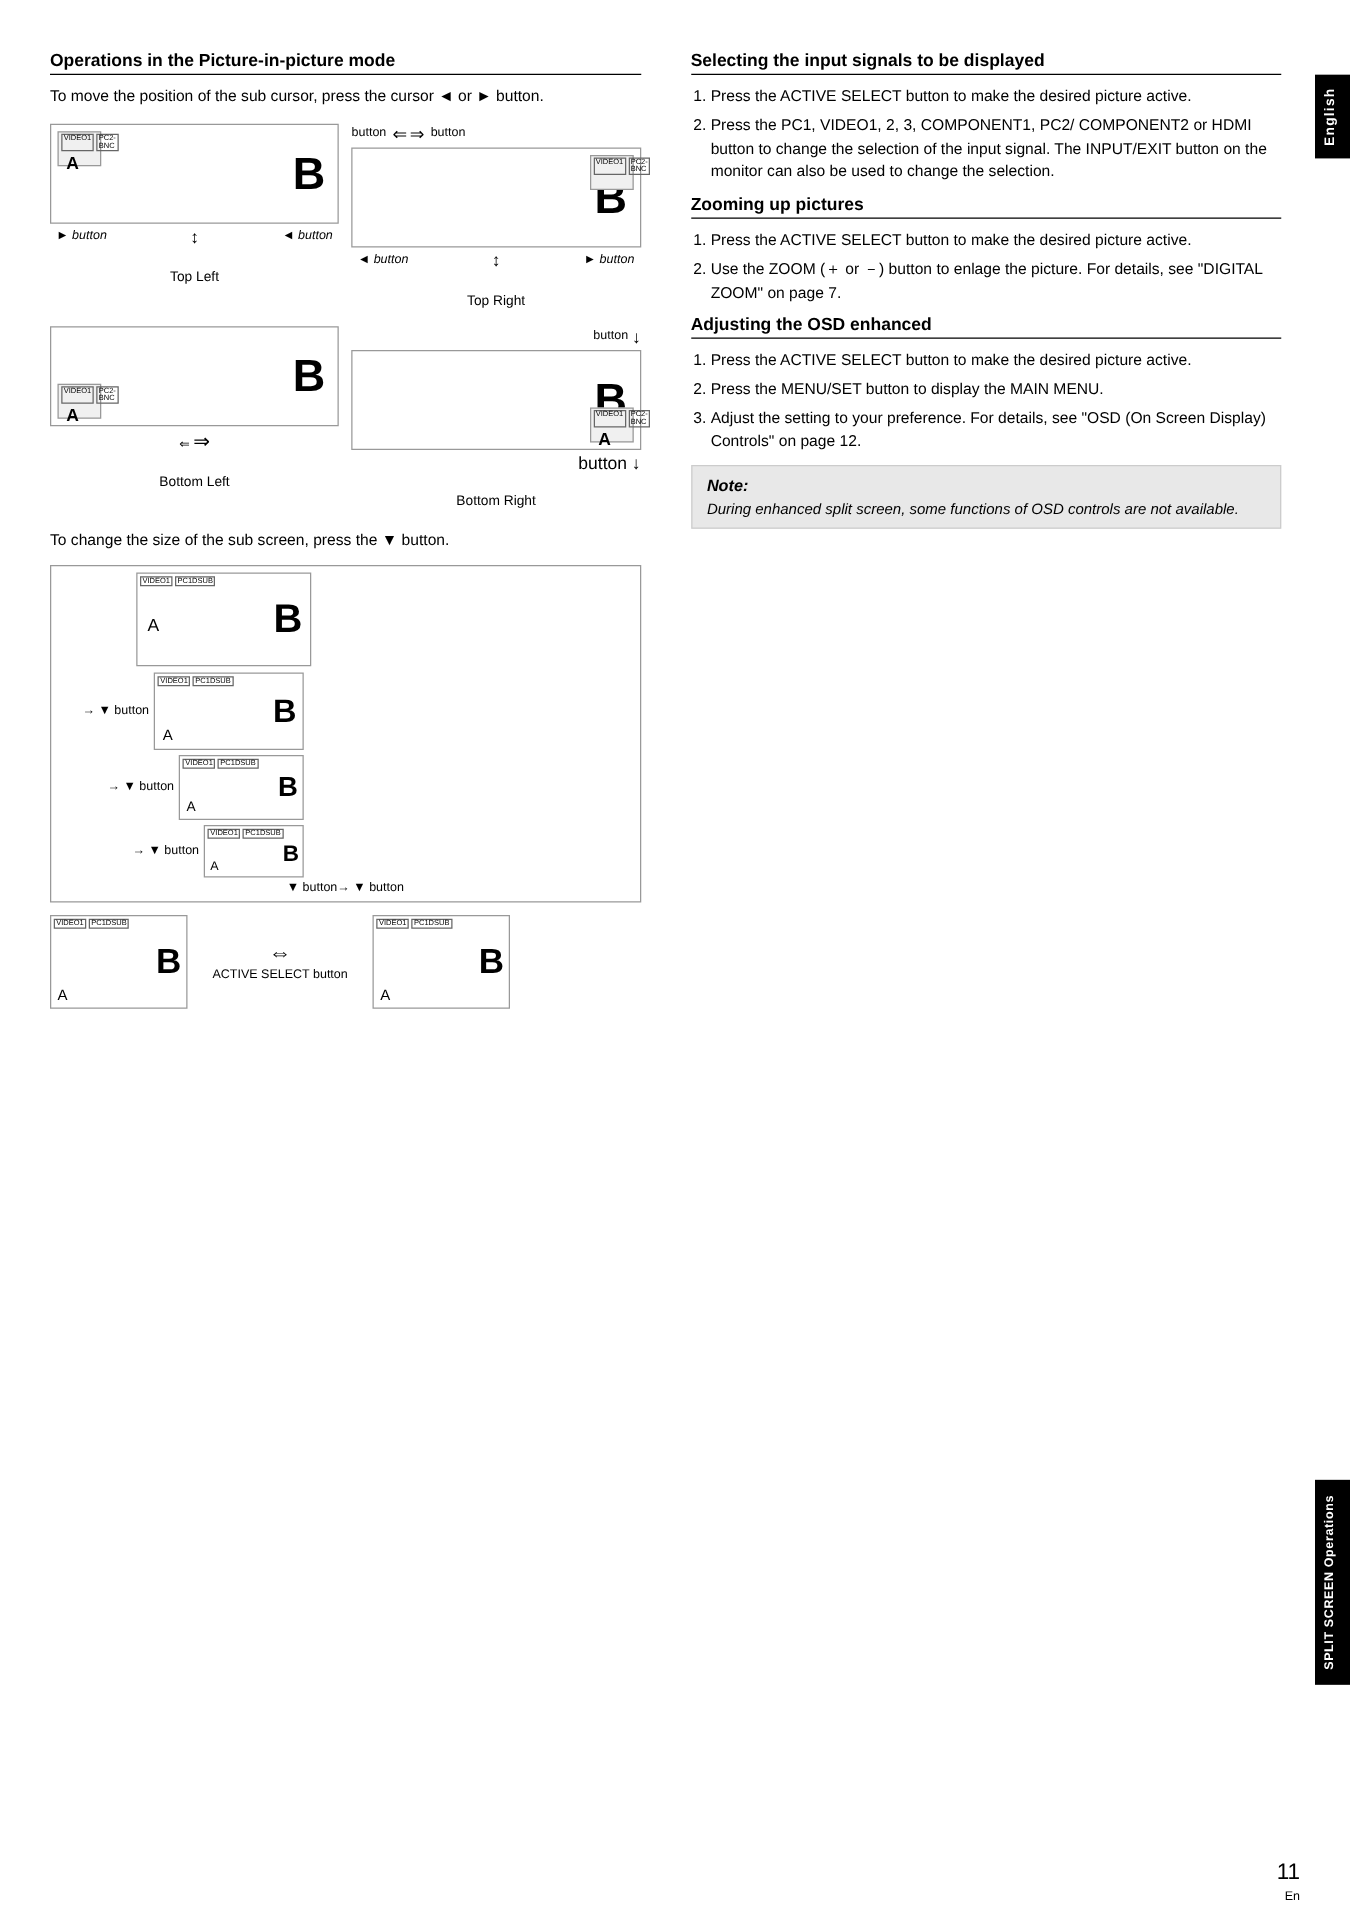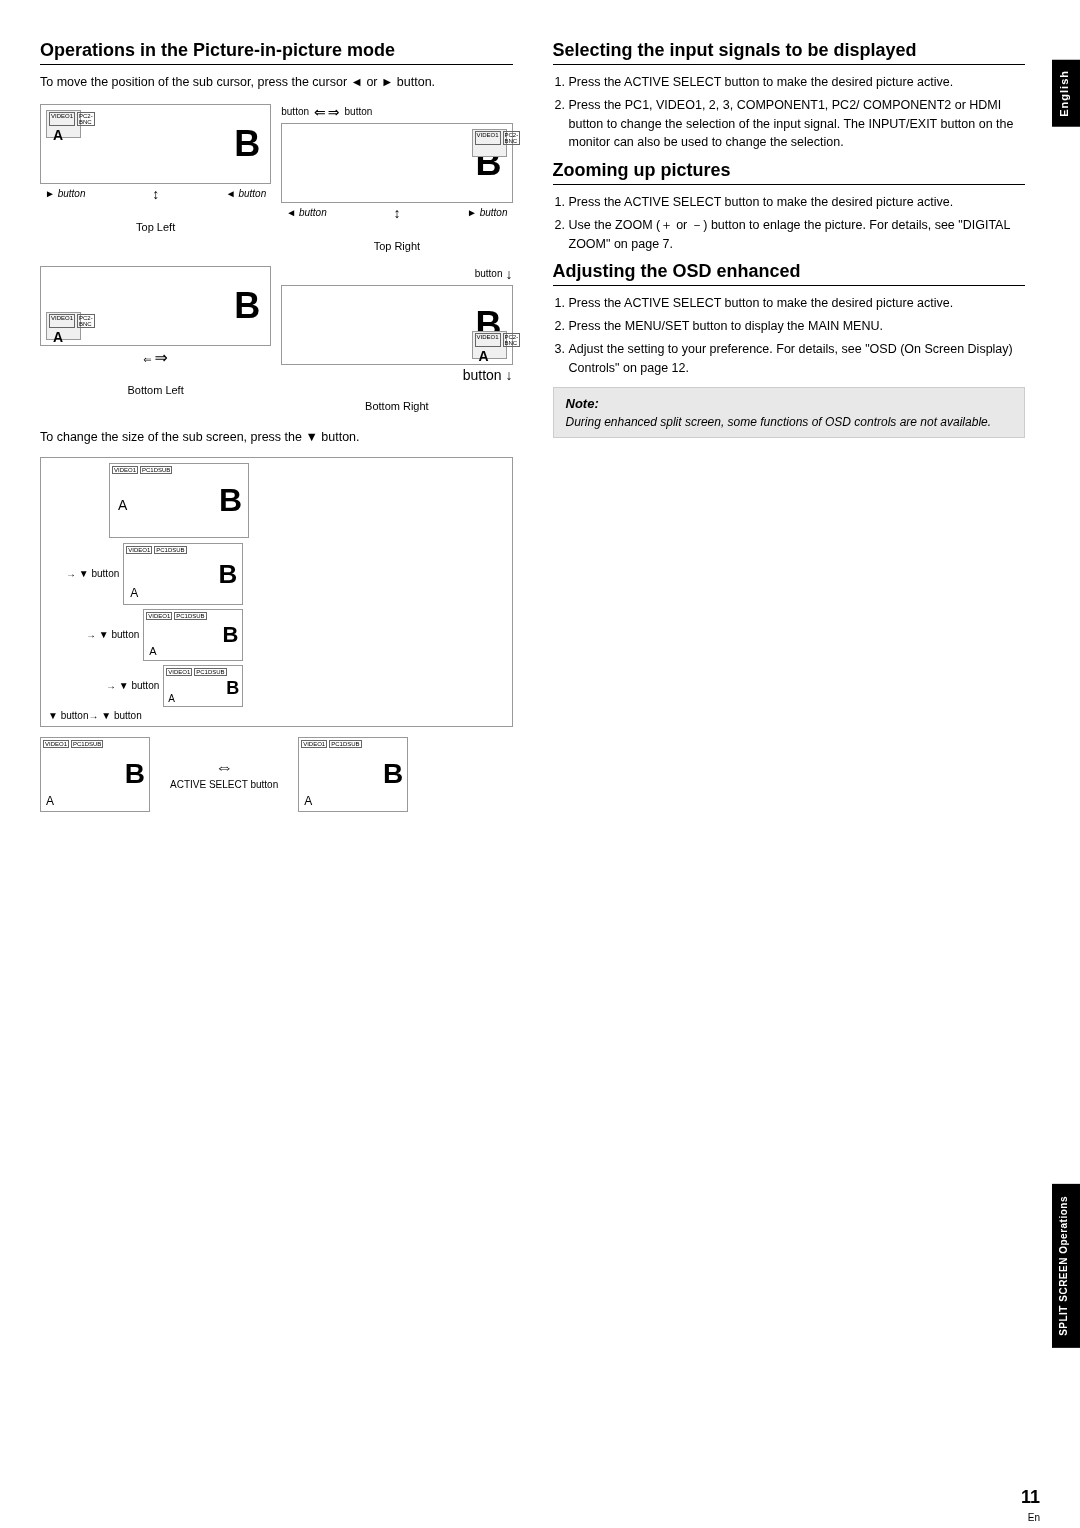--- a/index.html
+++ b/index.html
@@ -46,42 +46,42 @@
       text-orientation: mixed;
       transform: rotate(180deg);
       padding: 12px 6px;
       letter-spacing: 0.5px;
     }
     .page-number {
       position: absolute;
       bottom: 20px;
       right: 40px;
       font-size: 18px;
-      font-weight: bold;
+      font-weight: normal;
     }
     .en-label {
       position: absolute;
       bottom: 5px;
       right: 40px;
       font-size: 10px;
     }
     .main-content {
       display: flex;
       gap: 30px;
       width: calc(100% - 35px);
     }
     .left-column {
       flex: 1;
       padding-right: 10px;
     }
     .right-column {
       flex: 1;
     }
     h2 {
-      font-size: 18px;
+      font-size: 14px;
       font-weight: bold;
       margin-bottom: 8px;
       border-bottom: 1px solid #000;
       padding-bottom: 3px;
     }
     p {
       font-size: 12.5px;
       line-height: 1.5;
       margin-bottom: 8px;
     }
@@ -392,21 +392,21 @@
               <div style="position:absolute; top:2px; left:2px; display:flex; gap:2px;">
                 <span style="border:1px solid #666; font-size:6px; padding:0 1px;">VIDEO1</span>
                 <span style="border:1px solid #666; font-size:6px; padding:0 1px;">PC1DSUB</span>
               </div>
               <span style="position:absolute; left:4px; bottom:2px; font-size:10px;">A</span>
               <span style="position:absolute; right:3px; top:55%; transform:translateY(-50%); font-size:18px; font-weight:bold;">B</span>
             </div>
           </div>
         </div>
 
-        <div style="display:flex; justify-content:flex-start; margin-top:3px; font-size:10px; padding:0 2px;">
+        <div style="display:flex; justify-content:center; margin-top:3px; font-size:10px; padding:0 2px;">
           <span>▼ button</span>
           <span>→ ▼ button</span>
         </div>
       </div>
 
 
       <div class="active-select-diagrams">
 
         <div>
           <div class="active-screen">

